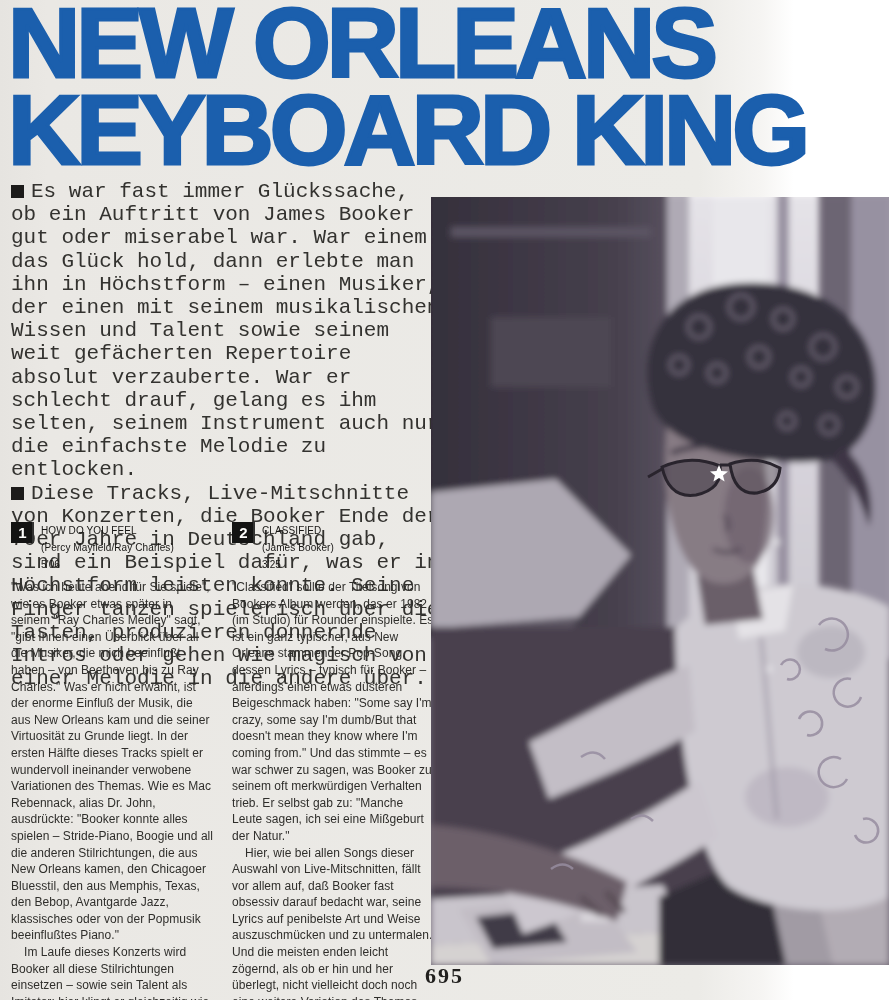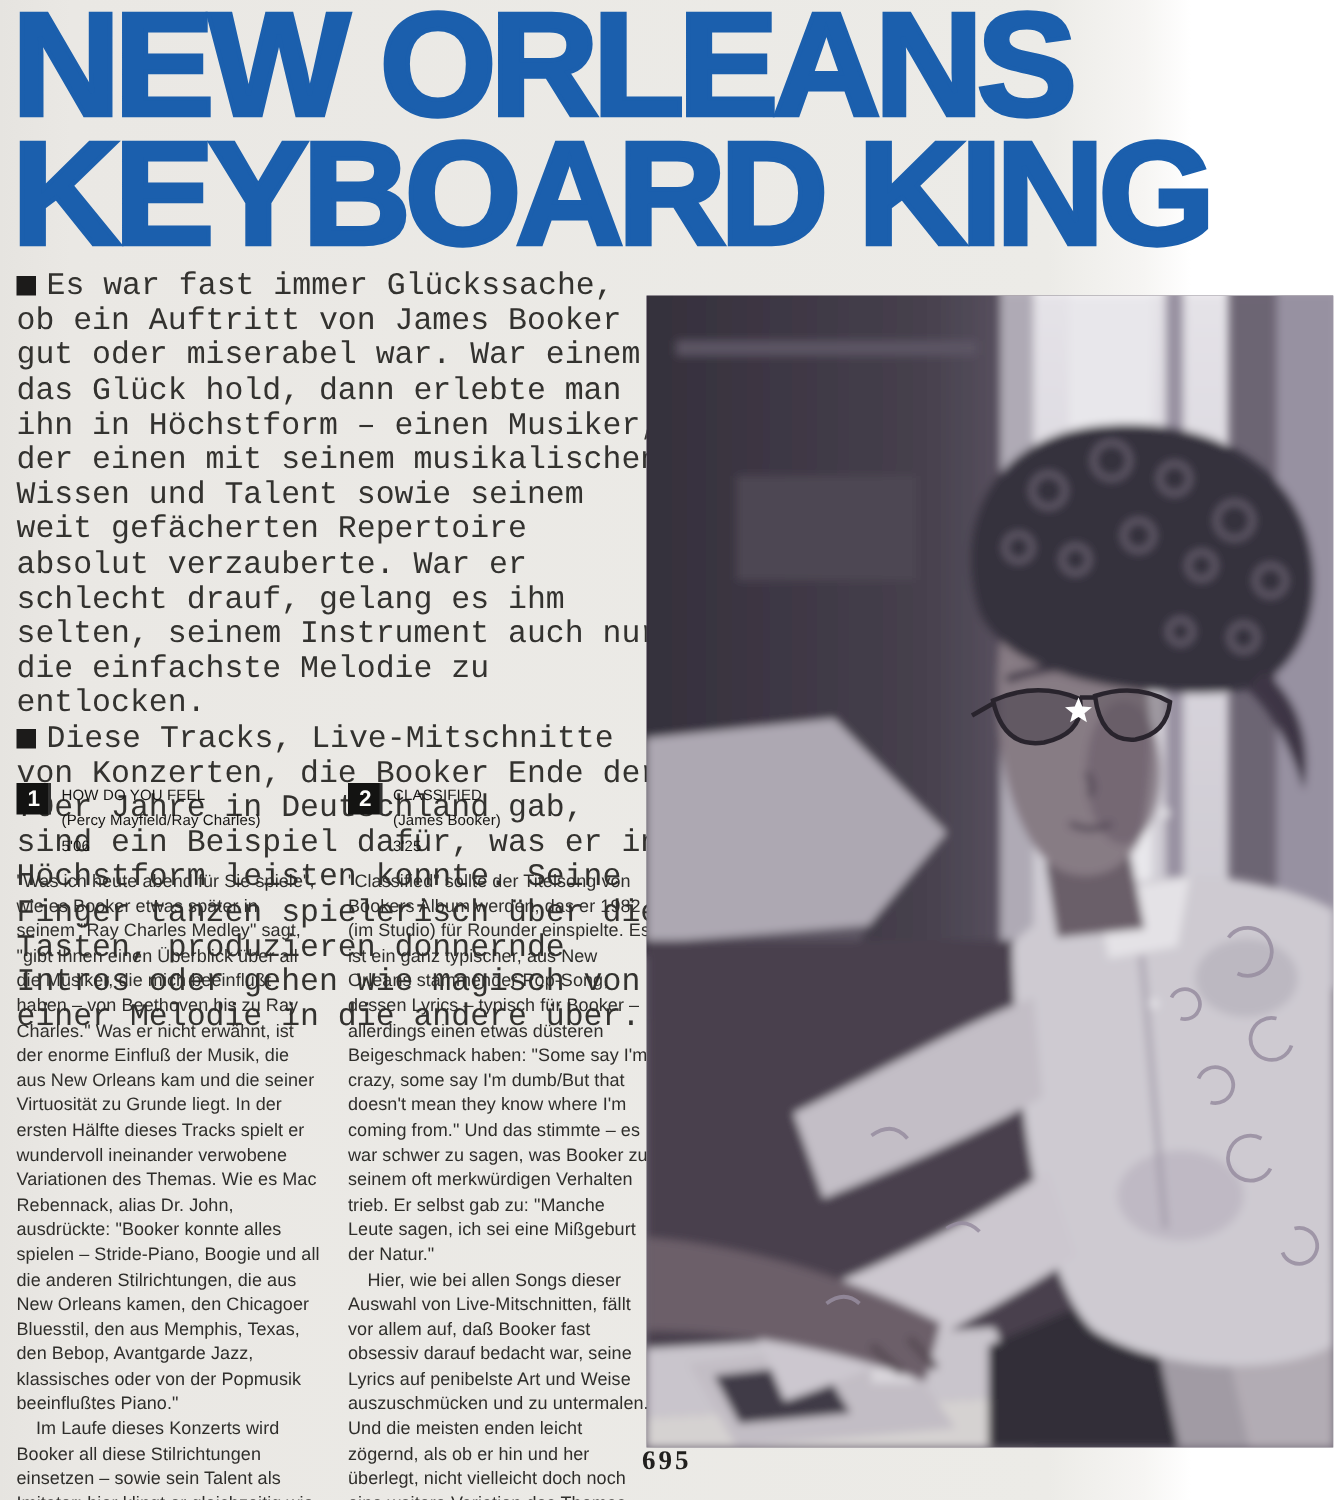--- a/index.html
+++ b/index.html
@@ -31,21 +31,21 @@
   .tht .t-title{text-transform:uppercase;}
   .track-body{font-size:12px;line-height:16.6px;letter-spacing:0.05px;}
   .track-body p{margin:0;}
   .track-body p + p{text-indent:13px;}
   
   .photo{position:absolute;left:431px;top:197px;width:458px;height:768px;margin:0;
          overflow:hidden;background:#6e6674;}
   .photo svg{display:block;width:100%;height:100%;}
   
   .pageno{position:absolute;left:0;top:963px;width:889px;text-align:center;
-          font-family:"Liberation Serif",serif;font-size:18px;font-weight:700;
+          font-family:"Liberation Serif",serif;font-size:22px;font-weight:700;
           letter-spacing:2px;color:#21201e;}
 </style>
 </head>
 <body>
 
 <div class="page">
 
   <h1 class="headline" style="margin:0;">
     <div>NEW ORLEANS</div>
     <div>KEYBOARD KING</div>

